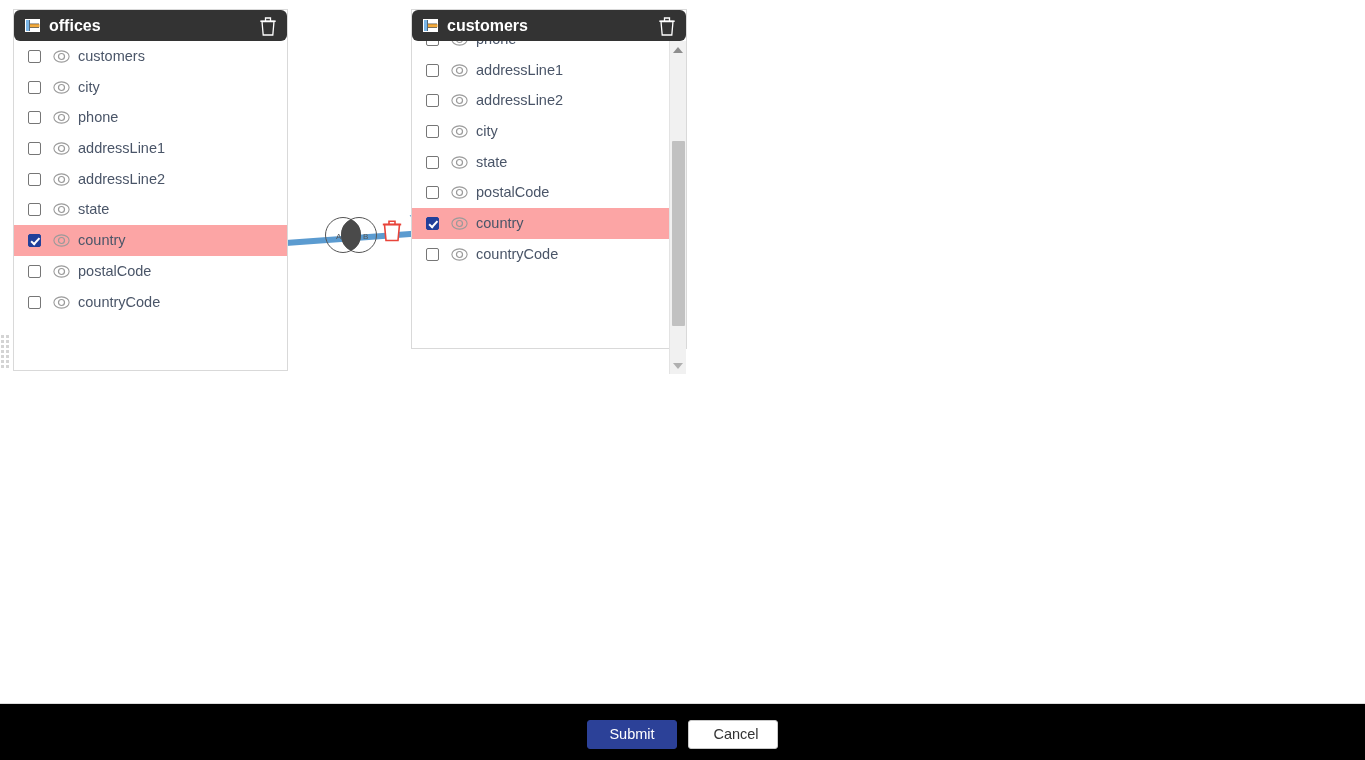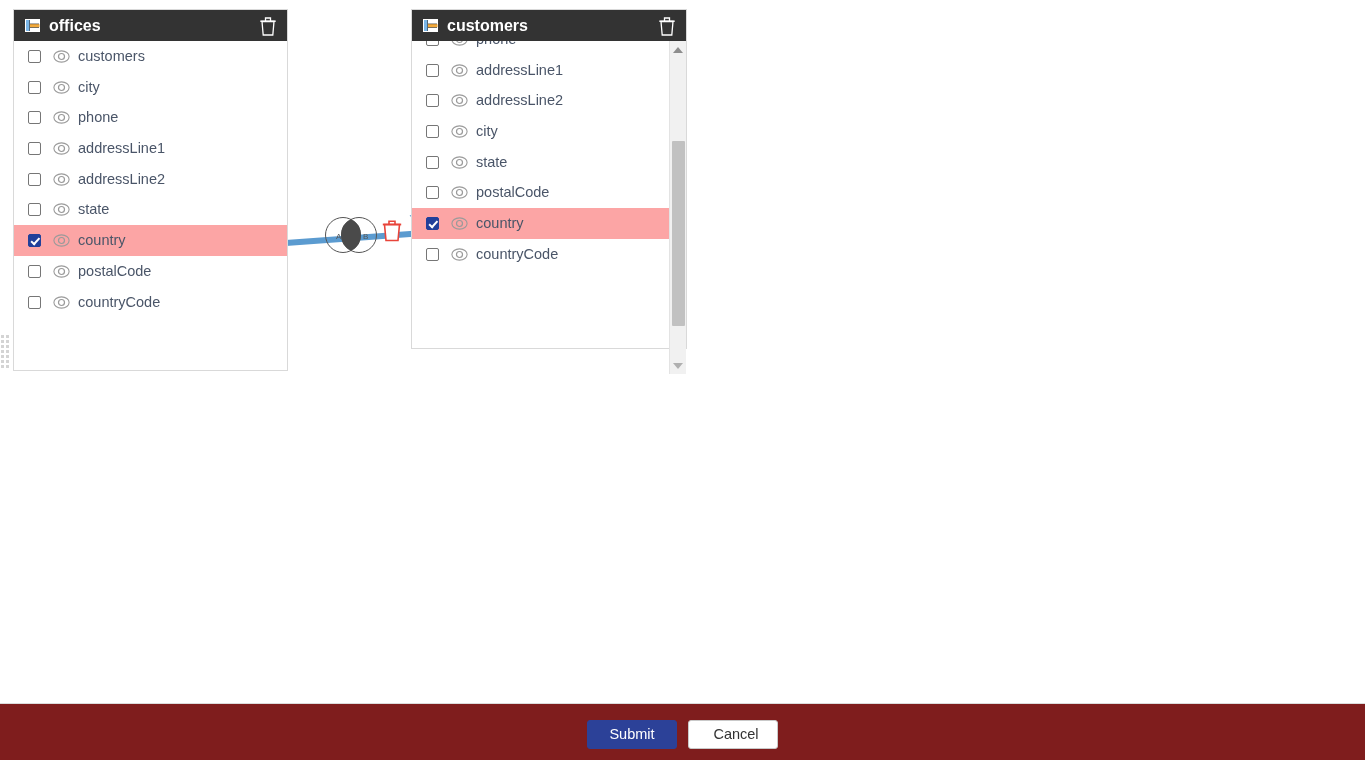--- a/index.html
+++ b/index.html
@@ -58,20 +58,21 @@
     border: 1px solid #d9d9d9;
     box-sizing: border-box;
   }
   .panel-header {
     height: 31px;
     background: #333333;
     display: flex;
     align-items: center;
     padding: 0 10px 0 11px;
     box-sizing: border-box;
+    border-radius: 6px;
   }
   .panel-title {
     color: #ffffff;
     font-size: 16px;
     font-weight: bold;
     margin-left: 9px;
     flex: 1 1 auto;
     white-space: nowrap;
     overflow: hidden;
     line-height: 31px;
@@ -206,21 +207,21 @@
     cursor: pointer;
   }
 
   
   #footer {
     position: absolute;
     left: 0;
     top: 703px;
     width: 1365px;
     height: 57px;
-    background: #7f1d1d;
+    background: #000000;
     border-top: 1px solid #dcdcdc;
     box-sizing: border-box;
   }
   #footer-inner {
     position: absolute;
     left: 0;
     top: 16px;
     width: 1365px;
     display: flex;
     justify-content: center;

